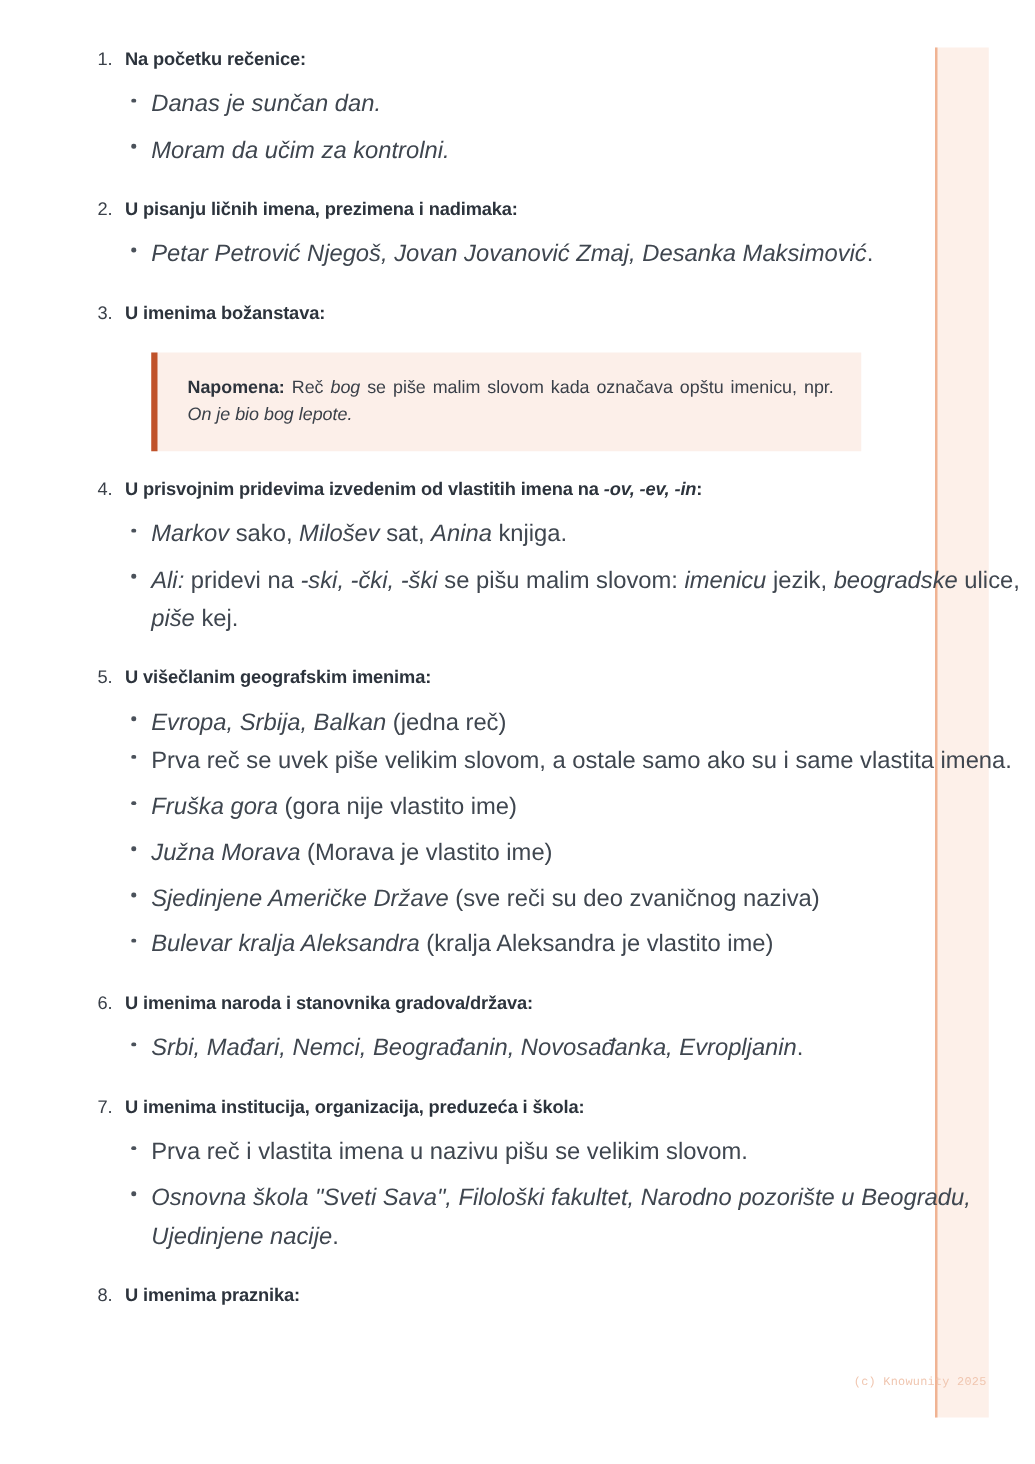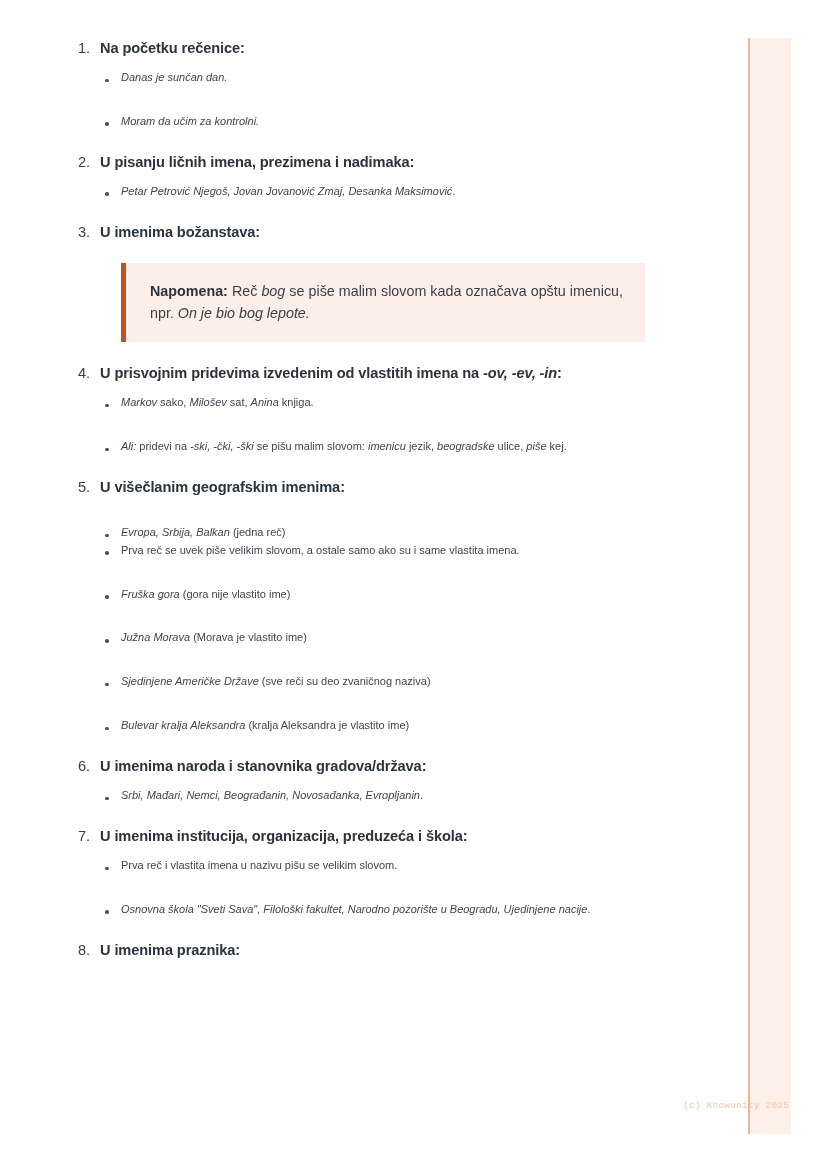--- a/index.html
+++ b/index.html
@@ -78,21 +78,21 @@
   }
 
   .examples {
     list-style: none;
     margin: 0;
     padding: 0;
   }
   .example {
     position: relative;
     padding-left: 21px;
-    font-size: 11px;
+    font-size: 19px;
     line-height: 1.62;
     color: #3f464f;
     margin: 0;
   }
   .example::before {
     content: "";
     position: absolute;
     left: 5px;
     top: 9.5px;
     width: 3.6px;
@@ -101,28 +101,28 @@
     background: #4a515a;
   }
   .example i {
     font-style: italic;
   }
 
   
   .gap-heading { margin-top: 21px; }
   .gap-heading-first { margin-top: 0; }
   .gap-list { margin-top: 10px; }
-  .ex-gap { margin-top: 26px; }
+  .ex-gap { margin-top: 6px; }
   .ex-gap-first { margin-top: 0; }
 
   
   .callout {
     margin-top: 20px;
     margin-left: 21px;
-    width: 524px;
+    width: 568px;
     box-sizing: border-box;
     background: #fcefe9;
     border-left: 5px solid #c0522a;
     padding: 17px 22px 17px 24px;
     font-size: 14.3px;
     line-height: 1.58;
     color: #3a4049;
     text-align: justify;
   }
   .callout b { font-weight: bold; color: #2c333c; }

